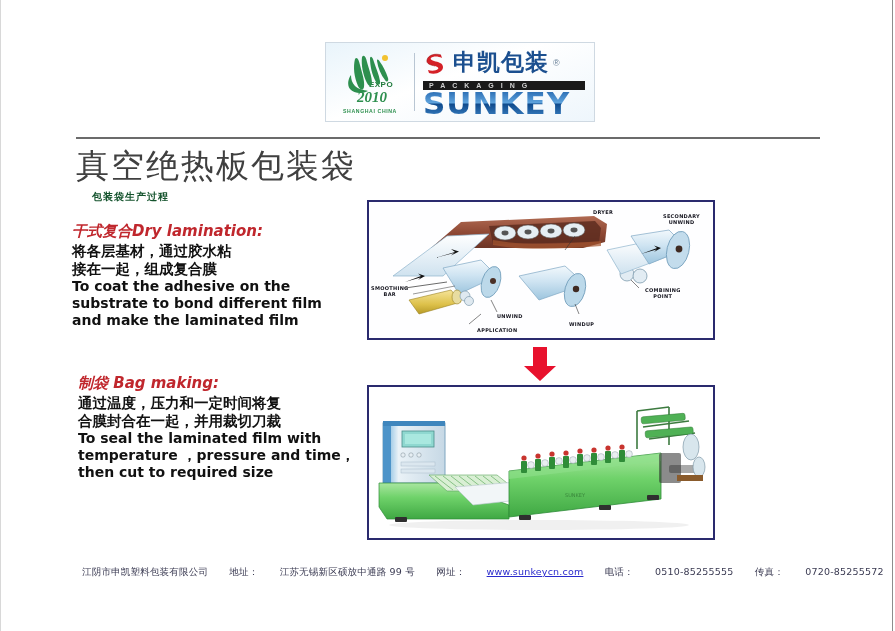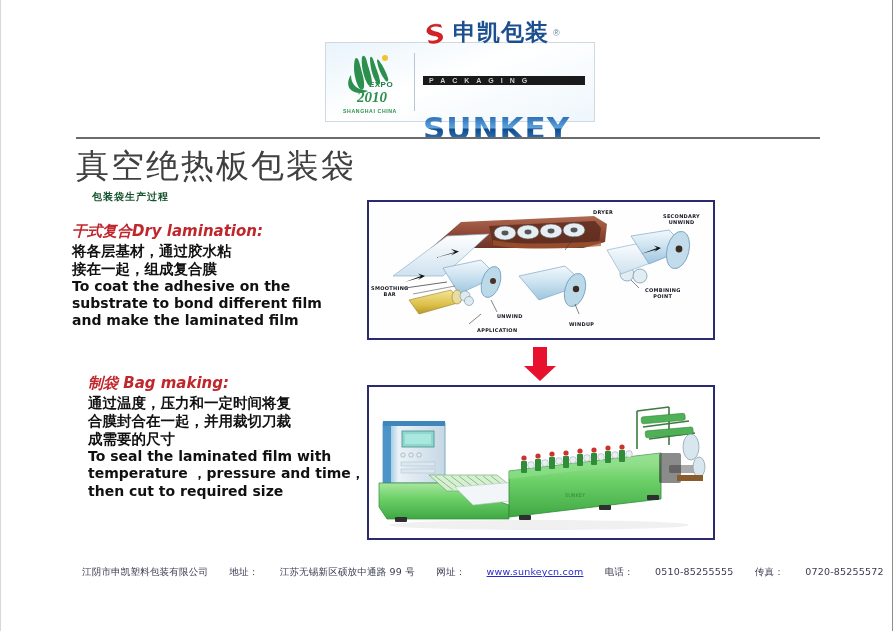--- a/index.html
+++ b/index.html
@@ -93,21 +93,20 @@
     background: #b9c6d3;
     margin: 10px 0;
   }
   .sunkey-logo {
     flex: 1;
     position: relative;
     padding-left: 8px;
     display: flex;
     flex-direction: column;
     justify-content: center;
-    gap: 30px;
   }
   .sunkey-cn-row {
     display: flex;
     align-items: center;
     height: 34px;
   }
   .sk-swirl {
     width: 24px; height: 24px;
     margin-right: 6px;
     flex: none;
@@ -201,21 +200,21 @@
   .body-en {
     font-family: "DejaVu Sans", sans-serif;
     font-size: 14px;
     font-weight: bold;
     color: #111;
     line-height: 1.22;
     white-space: nowrap;
   }
 
   #dry-block { left: 72px; top: 222px; width: 290px; }
-  #bag-block { left: 78px; top: 374px; width: 290px; margin-left: 10px; }
+  #bag-block { left: 78px; top: 374px; width: 290px; }
 
   
   .figure {
     position: absolute;
     border: 2px solid #2a2a6e;
     background: #fdfdff;
     box-sizing: border-box;
     overflow: hidden;
   }
   #fig-lamination { left: 367px; top: 200px; width: 348px; height: 140px; }
@@ -312,21 +311,20 @@
     <div class="body-cn">接在一起，组成复合膜</div>
     <div class="body-en">To coat the adhesive on the</div>
     <div class="body-en">substrate to bond different film</div>
     <div class="body-en">and make the laminated film</div>
   </div>
 
   <div class="block" id="bag-block">
     <div class="heading-red">制袋 Bag making:</div>
     <div class="body-cn">通过温度，压力和一定时间将复</div>
     <div class="body-cn">合膜封合在一起，并用裁切刀裁</div>
-    <div class="body-cn">成需要的尺寸</div>
     <div class="body-en">To seal the laminated film with</div>
     <div class="body-en">temperature ，pressure and time，</div>
     <div class="body-en">then cut to required size</div>
   </div>
 
   <div class="figure" id="fig-lamination">
     <div class="fig-inner">
       <svg width="344" height="136" viewBox="0 0 344 136">
         <defs>
           <linearGradient id="rollg" x1="0" y1="0" x2="0" y2="1">

